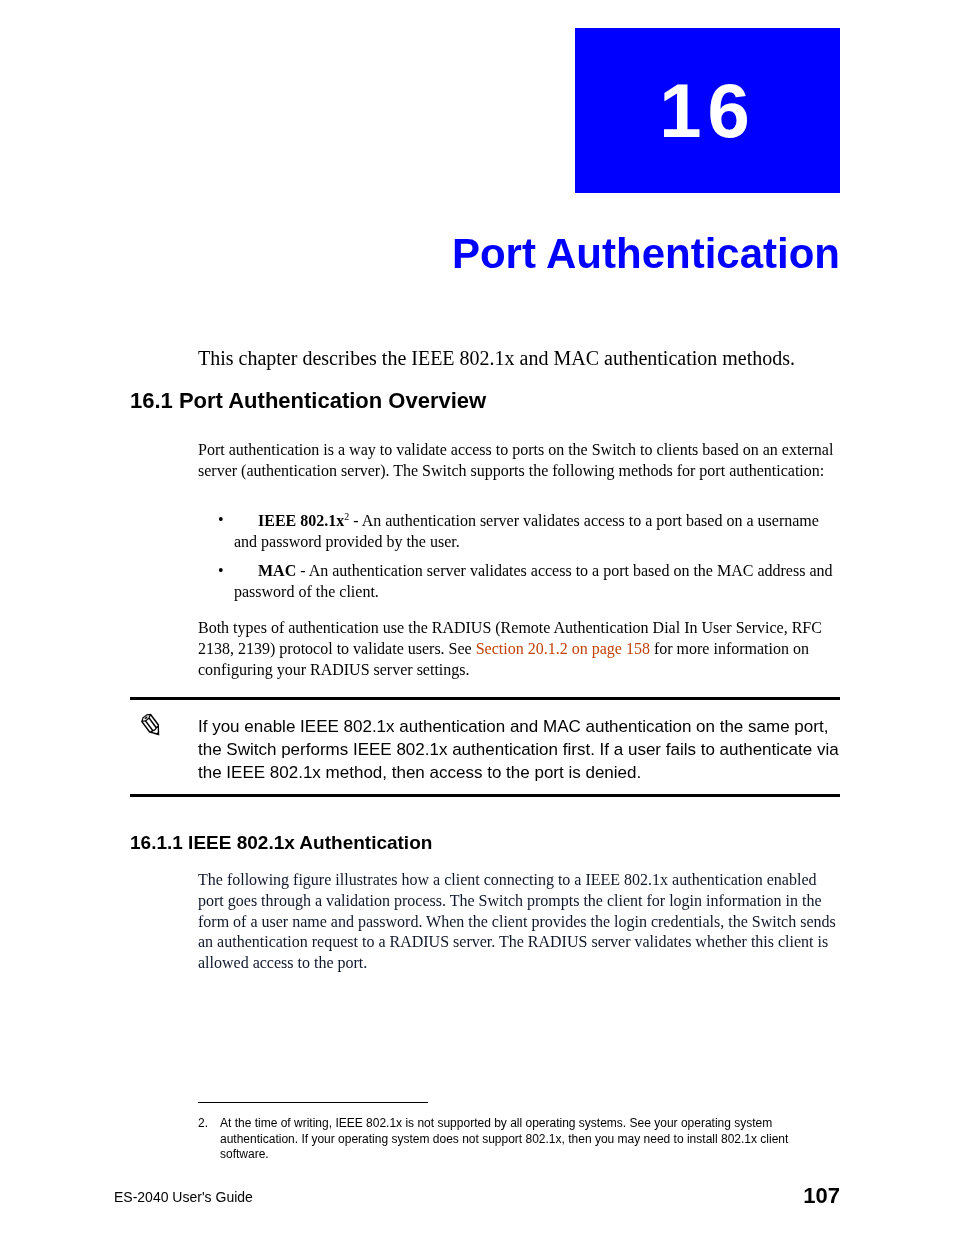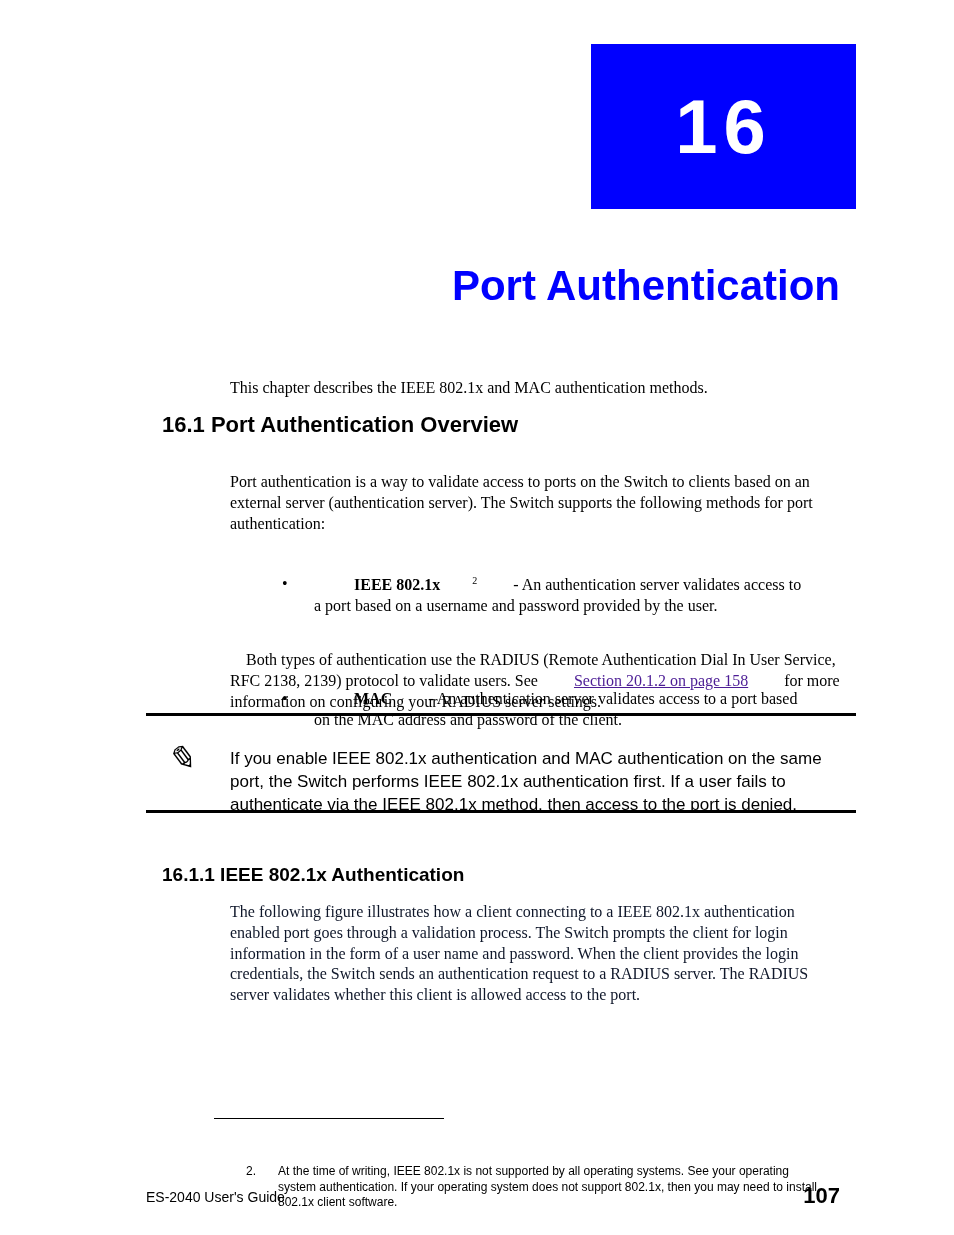--- a/index.html
+++ b/index.html
@@ -1,17 +1,17 @@
 <!DOCTYPE html>
 <html><head>
   <meta charset="utf-8">
   <style>
     * {
       margin: 0;
-      padding: 16px;
+      padding: 0;
       box-sizing: border-box;
     }
     body {
       width: 954px;
       height: 1235px;
       background: #fff;
       font-family: "Times New Roman", Times, serif;
       position: relative;
     }
     .chapter-box {
@@ -39,27 +39,27 @@
       color: #0000ff;
       font-family: Arial, Helvetica, sans-serif;
       font-weight: bold;
       font-size: 42px;
       text-align: center;
     }
     .intro-text {
       position: absolute;
       left: 198px;
       top: 347px;
-      font-size: 16px;
+      font-size: 20px;
       color: #000;
     }
     .section-heading-1 {
       position: absolute;
       left: 130px;
-      top: 380px;
+      top: 388px;
       font-family: Arial, Helvetica, sans-serif;
       font-weight: bold;
       font-size: 22px;
       color: #000;
     }
     .body-para-1 {
       position: absolute;
       left: 198px;
       top: 440px;
       right: 114px;
@@ -93,22 +93,21 @@
     .body-para-2 {
       position: absolute;
       left: 198px;
       top: 618px;
       right: 114px;
       font-size: 16px;
       line-height: 1.3;
       color: #000;
     }
     .link {
-      color: #4c1d95;
-      text-decoration: underline;
+      color: #c2410c;
     }
     .note-rule-top {
       position: absolute;
       left: 130px;
       top: 697px;
       right: 114px;
       border-top: 3px solid #000;
     }
     .note-rule-bottom {
       position: absolute;

